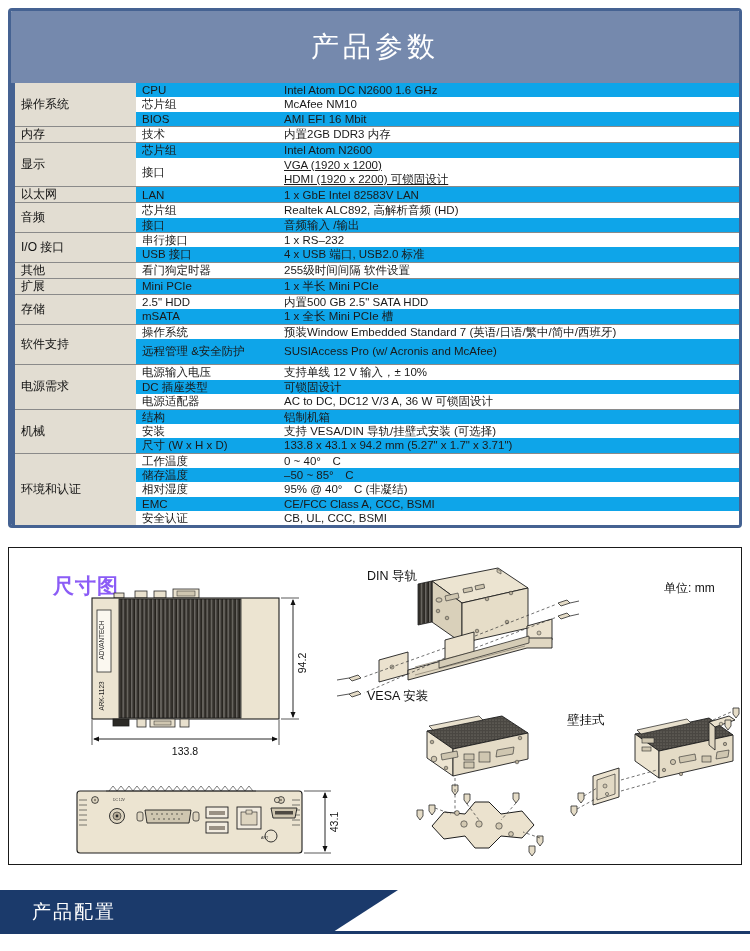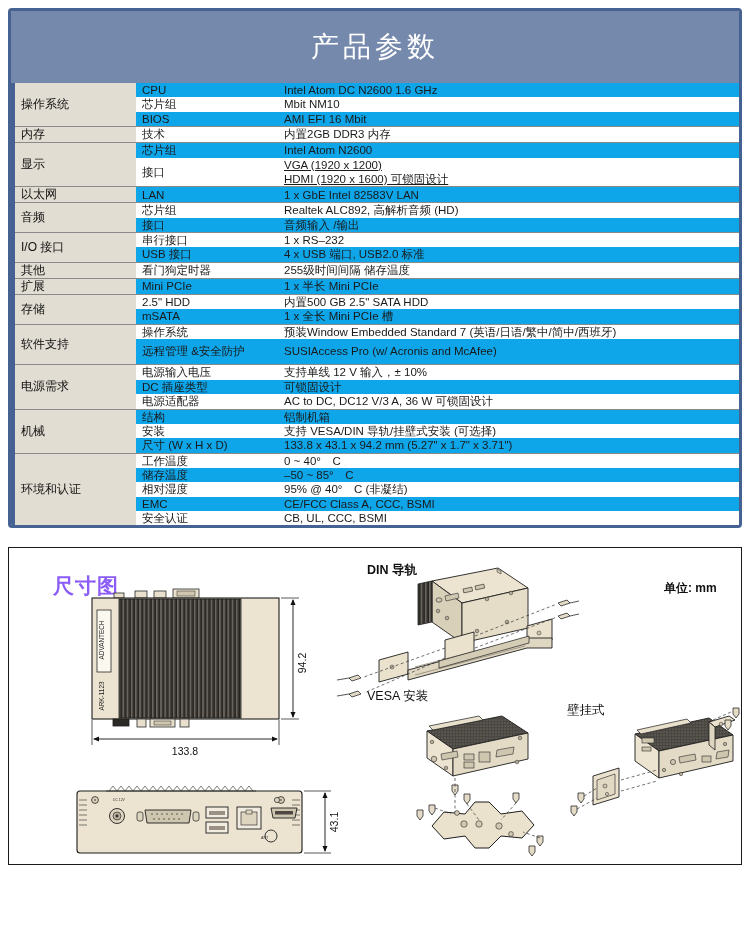--- a/index.html
+++ b/index.html
@@ -66,24 +66,24 @@
     border: 1.5px solid #1a1a1a;
     background: #ffffff;
     overflow: hidden;
   }
   .dim-title {
     position: absolute; left: 44px; top: 24px;
     color: #8b5cf6; font-size: 21px; font-weight: bold;
     letter-spacing: 1px;
   }
   .lbl { position: absolute; font-size: 12.5px; color: #111; }
-  .lbl-din   { left: 358px; top: 14px; font-weight: bold; }
+  .lbl-din   { left: 358px; top: 20px; }
   .lbl-vesa  { left: 358px; top: 140px; }
-  .lbl-wall  { left: 558px; top: 154px; }
-  .lbl-unit  { left: 655px; top: 32px; font-size: 12px; font-weight: bold; }
+  .lbl-wall  { left: 558px; top: 164px; }
+  .lbl-unit  { left: 655px; top: 32px; font-size: 12px; font-weight: normal; }
 
   svg.draw { position: absolute; left: 0; top: 0; width: 734px; height: 318px; }
 
   
   .footer-band {
     position: absolute; left: 0; top: 890px;
     width: 750px; height: 44px;
   }
   .footer-band .bar {
     position: absolute; left: 0; top: 0; width: 330px; height: 44px;
@@ -120,41 +120,41 @@
           <col class="c-val">
         </colgroup>
       <tbody id="spec-body">
           <tr class="shade grp-start first">
             <td class="group" rowspan="3">操作系统</td>
             <td class="item">CPU</td>
             <td class="val">Intel Atom DC N2600 1.6 GHz</td>
           </tr>
           <tr class="plain">
             <td class="item">芯片组</td>
-            <td class="val">Mbit NM10</td>
+            <td class="val">McAfee NM10</td>
           </tr>
           <tr class="shade">
             <td class="item">BIOS</td>
             <td class="val">AMI EFI 16 Mbit</td>
           </tr>
           <tr class="plain grp-start">
             <td class="group" rowspan="1">内存</td>
             <td class="item">技术</td>
             <td class="val">内置2GB DDR3 内存</td>
           </tr>
           <tr class="shade grp-start">
             <td class="group" rowspan="2">显示</td>
             <td class="item">芯片组</td>
             <td class="val">Intel Atom N2600</td>
           </tr>
           <tr class="plain">
             <td class="item">接口</td>
             <td class="val two-line">
               <div>VGA (1920 x 1200)</div>
-              <div>HDMI (1920 x 1600) 可锁固设计</div>
+              <div>HDMI (1920 x 2200) 可锁固设计</div>
             </td>
           </tr>
           <tr class="shade grp-start">
             <td class="group" rowspan="1">以太网</td>
             <td class="item">LAN</td>
             <td class="val">1 x GbE Intel 82583V LAN</td>
           </tr>
           <tr class="plain grp-start">
             <td class="group" rowspan="2">音频</td>
             <td class="item">芯片组</td>
@@ -169,21 +169,21 @@
             <td class="item">串行接口</td>
             <td class="val">1 x RS–232</td>
           </tr>
           <tr class="shade">
             <td class="item">USB 接口</td>
             <td class="val">4 x USB 端口, USB2.0 标准</td>
           </tr>
           <tr class="plain grp-start">
             <td class="group" rowspan="1">其他</td>
             <td class="item">看门狗定时器</td>
-            <td class="val">255级时间间隔 储存温度</td>
+            <td class="val">255级时间间隔 软件设置</td>
           </tr>
           <tr class="shade grp-start">
             <td class="group" rowspan="1">扩展</td>
             <td class="item">Mini PCIe</td>
             <td class="val">1 x 半长 Mini PCIe</td>
           </tr>
           <tr class="plain grp-start">
             <td class="group" rowspan="2">存储</td>
             <td class="item">2.5" HDD</td>
             <td class="val">内置500 GB 2.5" SATA HDD</td>
@@ -529,14 +529,20 @@
           <path d="M612 232 L648 222"></path>
           <path d="M612 243 L648 233"></path>
           <path d="M575 248 L588 240"></path>
           <path d="M568 261 L588 250"></path>
           <path d="M704 172 L722 164"></path>
         </g>
       </g>
     </svg>
   </div>
 
+  <div class="footer-band">
+    <div class="bar"></div>
+    <div class="wedge"></div>
+    <div class="rule"></div>
+    <div class="ftitle">产品配置</div>
+  </div>
 
 </div>
 
 </body></html>

